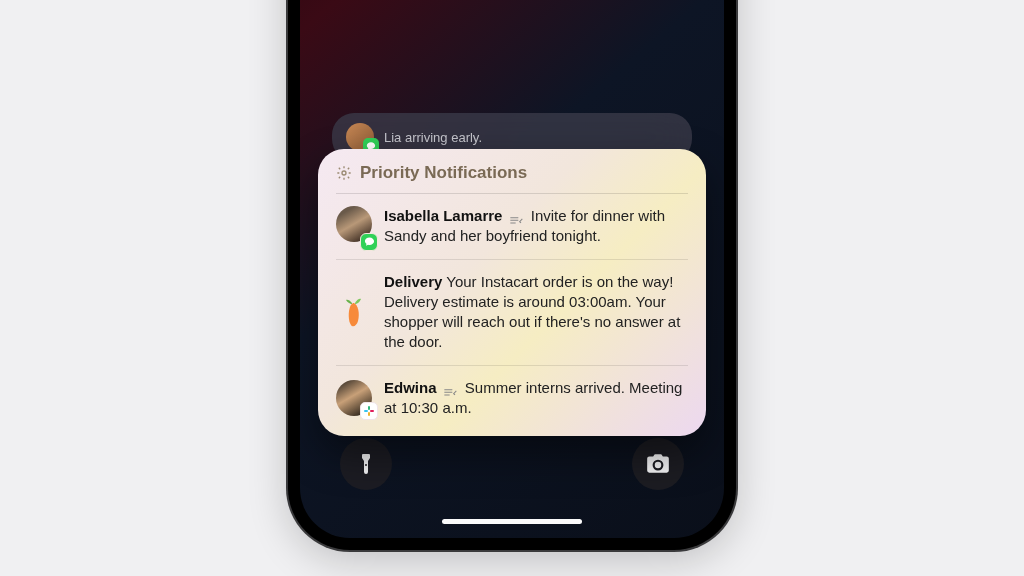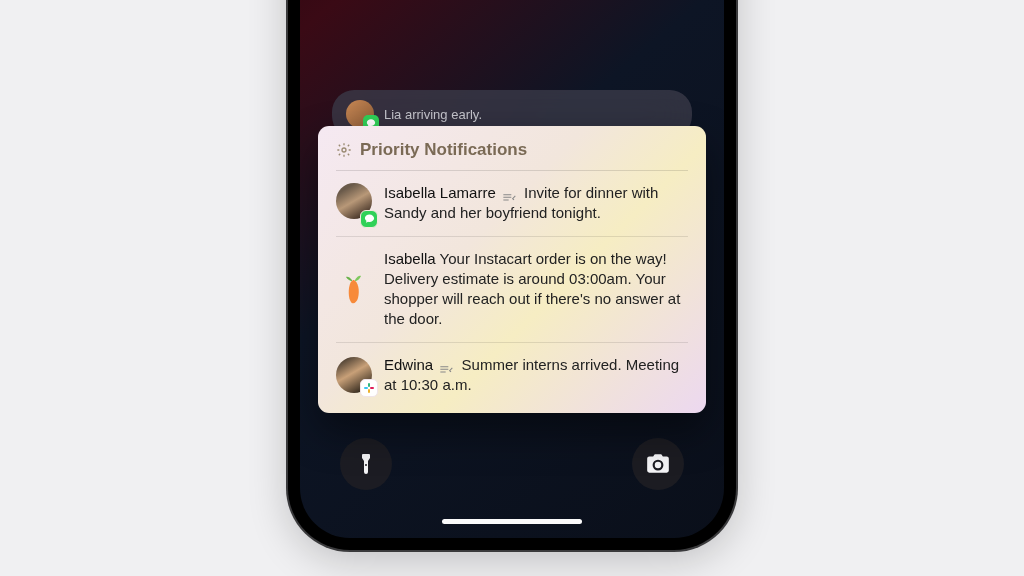--- a/index.html
+++ b/index.html
@@ -26,21 +26,21 @@
     .phone-screen {
       width: 100%;
       height: 100%;
       background: linear-gradient(140deg, #1a0308 0%, #3a0a15 30%, #0d1525 55%, #0a0f1a 100%);
       border-radius: 50px;
       position: relative;
       overflow: hidden;
     }
     .notification-stack {
       position: absolute;
-      bottom: 125px;
+      bottom: 102px;
       left: 18px;
       right: 18px;
     }
     .peek-card {
       background: rgba(60,60,75,0.75);
       backdrop-filter: blur(20px);
       border-radius: 22px;
       padding: 10px 14px;
       margin: 0 14px;
       display: flex;
@@ -58,21 +58,21 @@
       background: linear-gradient(135deg,#c98855,#8a5a35);
     }
     .peek-badge {
       position: absolute; bottom: -3px; right: -5px;
       width: 16px; height: 16px; border-radius: 5px;
       background: #30d158; display:flex; align-items:center; justify-content:center;
     }
     .peek-badge svg { width: 10px; height: 10px; }
     .priority-card {
       background: linear-gradient(135deg, #f5e9f2 0%, #f2e6dc 40%, #f6edc3 60%, #ecd8f0 100%);
-      border-radius: 11px;
+      border-radius: 26px;
       padding: 14px 18px 16px;
       box-shadow: 0 18px 40px rgba(0,0,0,0.45);
       position: relative;
       z-index: 5;
     }
     .card-header {
       display: flex; align-items: center; gap: 8px;
       padding-bottom: 10px;
       border-bottom: 1px solid rgba(0,0,0,0.12);
     }
@@ -103,21 +103,21 @@
     .slack-badge {
       position: absolute; bottom: -4px; right: -6px;
       width: 18px; height: 18px; border-radius: 5px;
       background: #fff; border: 1.5px solid #f0e4e8;
       display:flex; align-items:center; justify-content:center;
     }
     .carrot-wrap { display:flex; align-items:center; justify-content:center; width:36px; height:100%; }
     .notif-body {
       flex: 1; font-size: 15px; line-height: 1.35; color: #222; font-weight: 400;
     }
-    .notif-body b { font-weight: 400; color: #111; }
+    .notif-body b { font-weight: 700; color: #111; }
     .reply-icon {
       display: inline-block; width: 16px; height: 12px; vertical-align: middle;
       margin: 0 2px;
     }
     .bottom-bar {
       position: absolute;
       bottom: 48px;
       left: 0; right: 0;
       display: flex;
       justify-content: space-between;
@@ -187,21 +187,21 @@
           <div class="avatar-col">
             <div class="carrot-wrap">
               <svg width="28" height="34" viewBox="0 0 28 34">
                 <path d="M14 8 C18 10 20 18 18 26 C17 30 14 32 12 31 C10 30 8 24 9 16 C10 10 12 8 14 8 Z" fill="#f78a3a"></path>
                 <path d="M12 8 C10 5 7 4 6 5 C7 7 10 9 12 9" fill="#68b24a"></path>
                 <path d="M15 8 C17 4 20 3 21 4 C20 7 17 9 15 9" fill="#7ec85e"></path>
               </svg>
             </div>
           </div>
           <div class="notif-body">
-            <b>Isabella</b>
+            <b>Delivery</b>
             <span>Your Instacart order is on the way! Delivery estimate is around 03:00am. Your shopper will reach out if there's no answer at the door.</span>
           </div>
         </div>
 
         <div class="notif-item">
           <div class="avatar-col">
             <div class="avatar person2"></div>
             <div class="slack-badge">
               <svg width="12" height="12" viewBox="0 0 12 12">
                 <rect x="1" y="5" width="4" height="2" rx="1" fill="#36c5f0"></rect>

